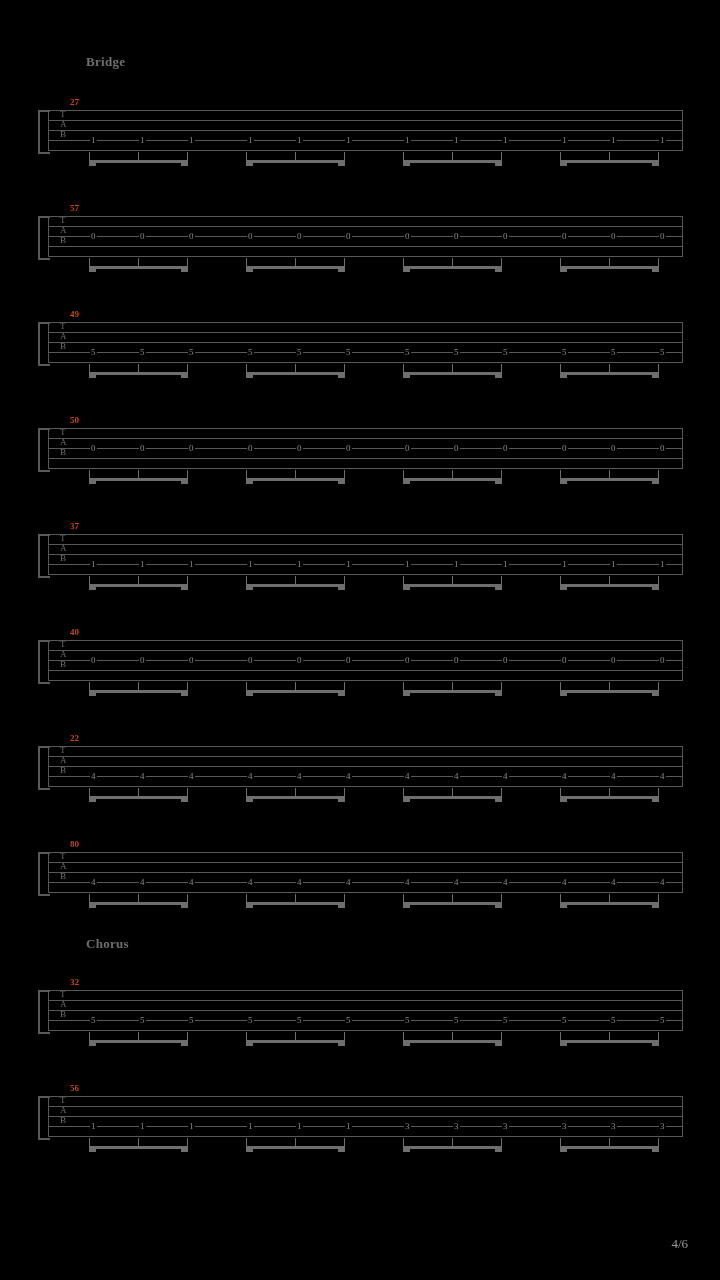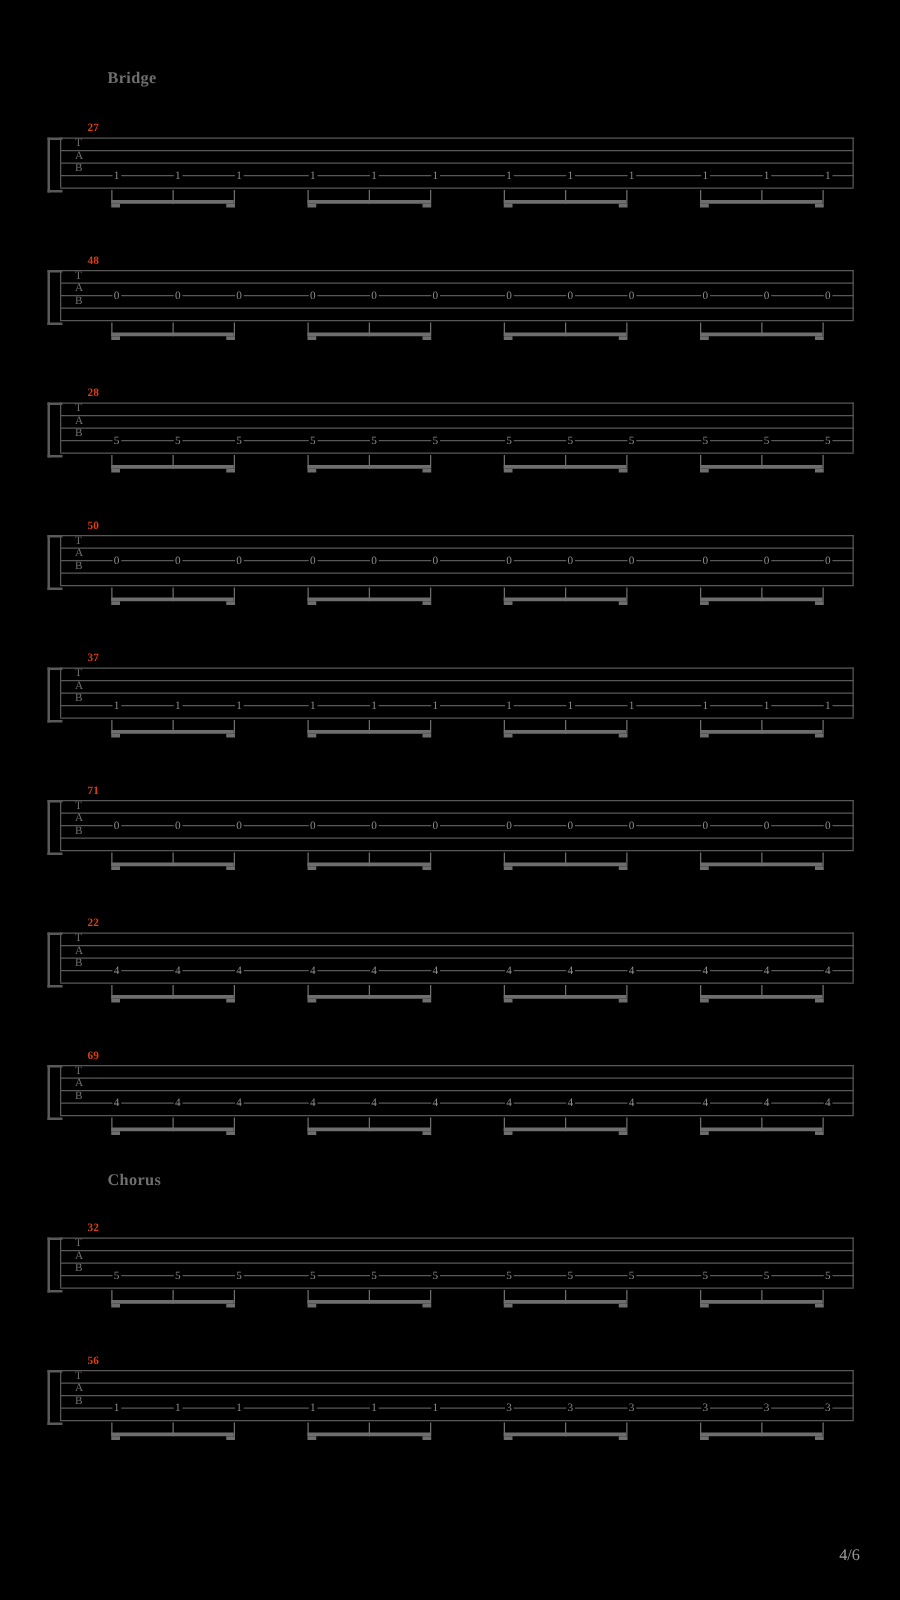--- a/index.html
+++ b/index.html
@@ -244,21 +244,21 @@
             <div class="beam"></div>
             <div class="stem" style="left: 0px;"></div>
             <div class="stem" style="left: 49px;"></div>
             <div class="stem" style="left: 98px;"></div>
             <div class="flagtick" style="left: 0px;"></div>
             <div class="flagtick" style="left: 92px;"></div>
           </div>
         </div>
       </div>
       <div class="measure" style="top: 216px;">
-        <div class="bar-number">48</div>
+        <div class="bar-number">57</div>
         <div class="system">
           <div class="bracket"></div>
           <div class="staff">
             <div class="line l0"></div>
             <div class="line l1"></div>
             <div class="line l2"></div>
             <div class="line l3"></div>
             <div class="line l4"></div>
             <div class="barline-left"></div>
             <div class="barline-right"></div>
@@ -310,21 +310,21 @@
             <div class="beam"></div>
             <div class="stem" style="left: 0px;"></div>
             <div class="stem" style="left: 49px;"></div>
             <div class="stem" style="left: 98px;"></div>
             <div class="flagtick" style="left: 0px;"></div>
             <div class="flagtick" style="left: 92px;"></div>
           </div>
         </div>
       </div>
       <div class="measure" style="top: 322px;">
-        <div class="bar-number">28</div>
+        <div class="bar-number">49</div>
         <div class="system">
           <div class="bracket"></div>
           <div class="staff">
             <div class="line l0"></div>
             <div class="line l1"></div>
             <div class="line l2"></div>
             <div class="line l3"></div>
             <div class="line l4"></div>
             <div class="barline-left"></div>
             <div class="barline-right"></div>
@@ -508,21 +508,21 @@
             <div class="beam"></div>
             <div class="stem" style="left: 0px;"></div>
             <div class="stem" style="left: 49px;"></div>
             <div class="stem" style="left: 98px;"></div>
             <div class="flagtick" style="left: 0px;"></div>
             <div class="flagtick" style="left: 92px;"></div>
           </div>
         </div>
       </div>
       <div class="measure" style="top: 640px;">
-        <div class="bar-number">71</div>
+        <div class="bar-number">40</div>
         <div class="system">
           <div class="bracket"></div>
           <div class="staff">
             <div class="line l0"></div>
             <div class="line l1"></div>
             <div class="line l2"></div>
             <div class="line l3"></div>
             <div class="line l4"></div>
             <div class="barline-left"></div>
             <div class="barline-right"></div>
@@ -640,21 +640,21 @@
             <div class="beam"></div>
             <div class="stem" style="left: 0px;"></div>
             <div class="stem" style="left: 49px;"></div>
             <div class="stem" style="left: 98px;"></div>
             <div class="flagtick" style="left: 0px;"></div>
             <div class="flagtick" style="left: 92px;"></div>
           </div>
         </div>
       </div>
       <div class="measure" style="top: 852px;">
-        <div class="bar-number">69</div>
+        <div class="bar-number">80</div>
         <div class="system">
           <div class="bracket"></div>
           <div class="staff">
             <div class="line l0"></div>
             <div class="line l1"></div>
             <div class="line l2"></div>
             <div class="line l3"></div>
             <div class="line l4"></div>
             <div class="barline-left"></div>
             <div class="barline-right"></div>

